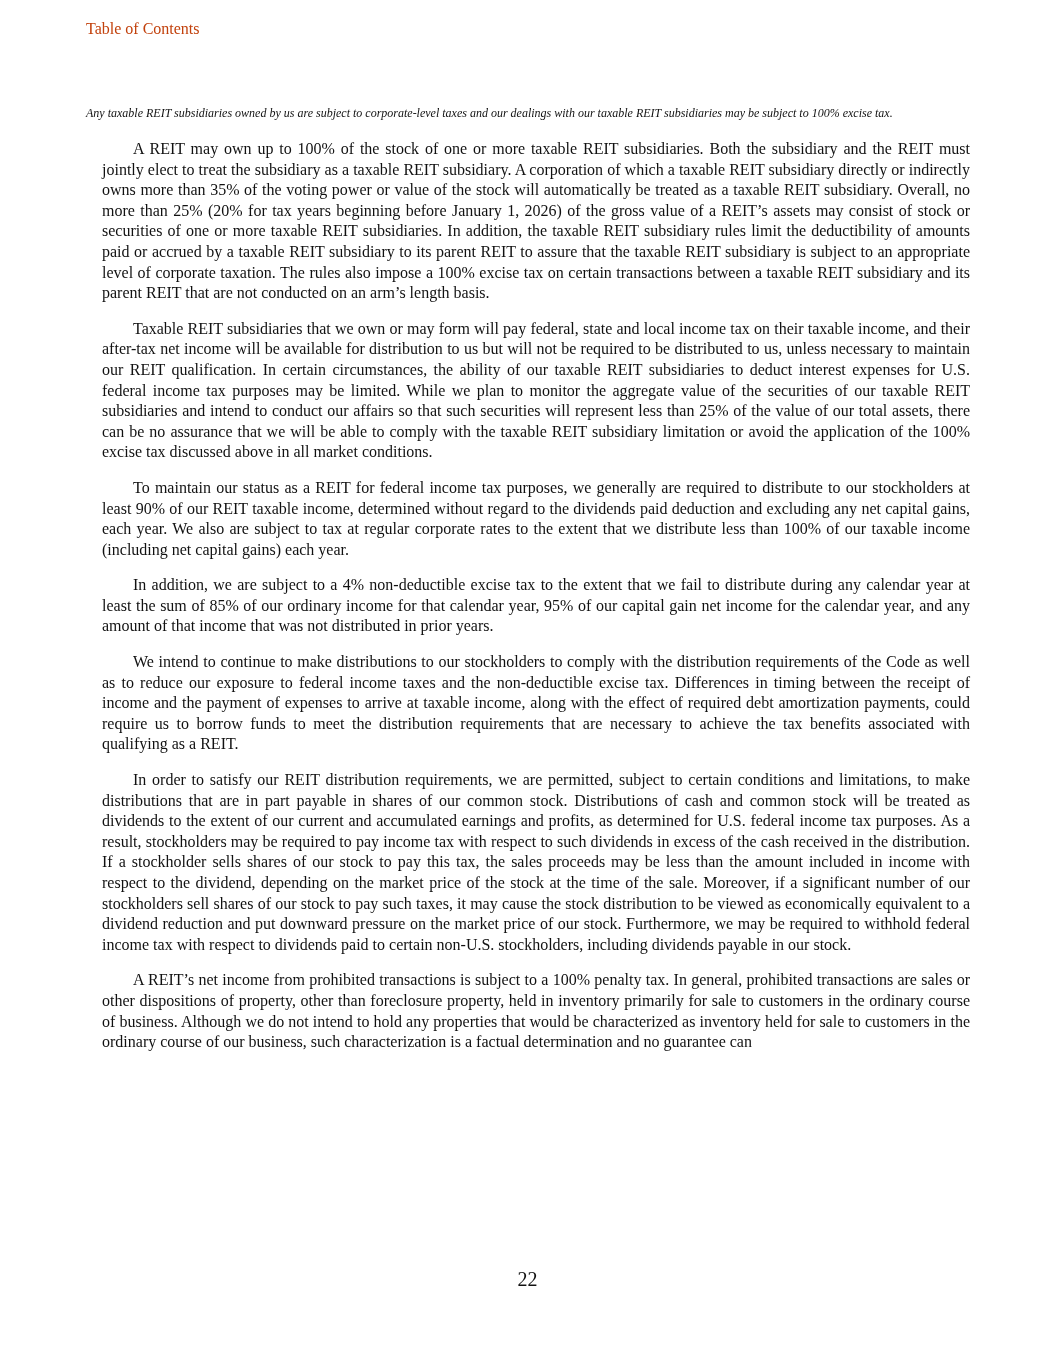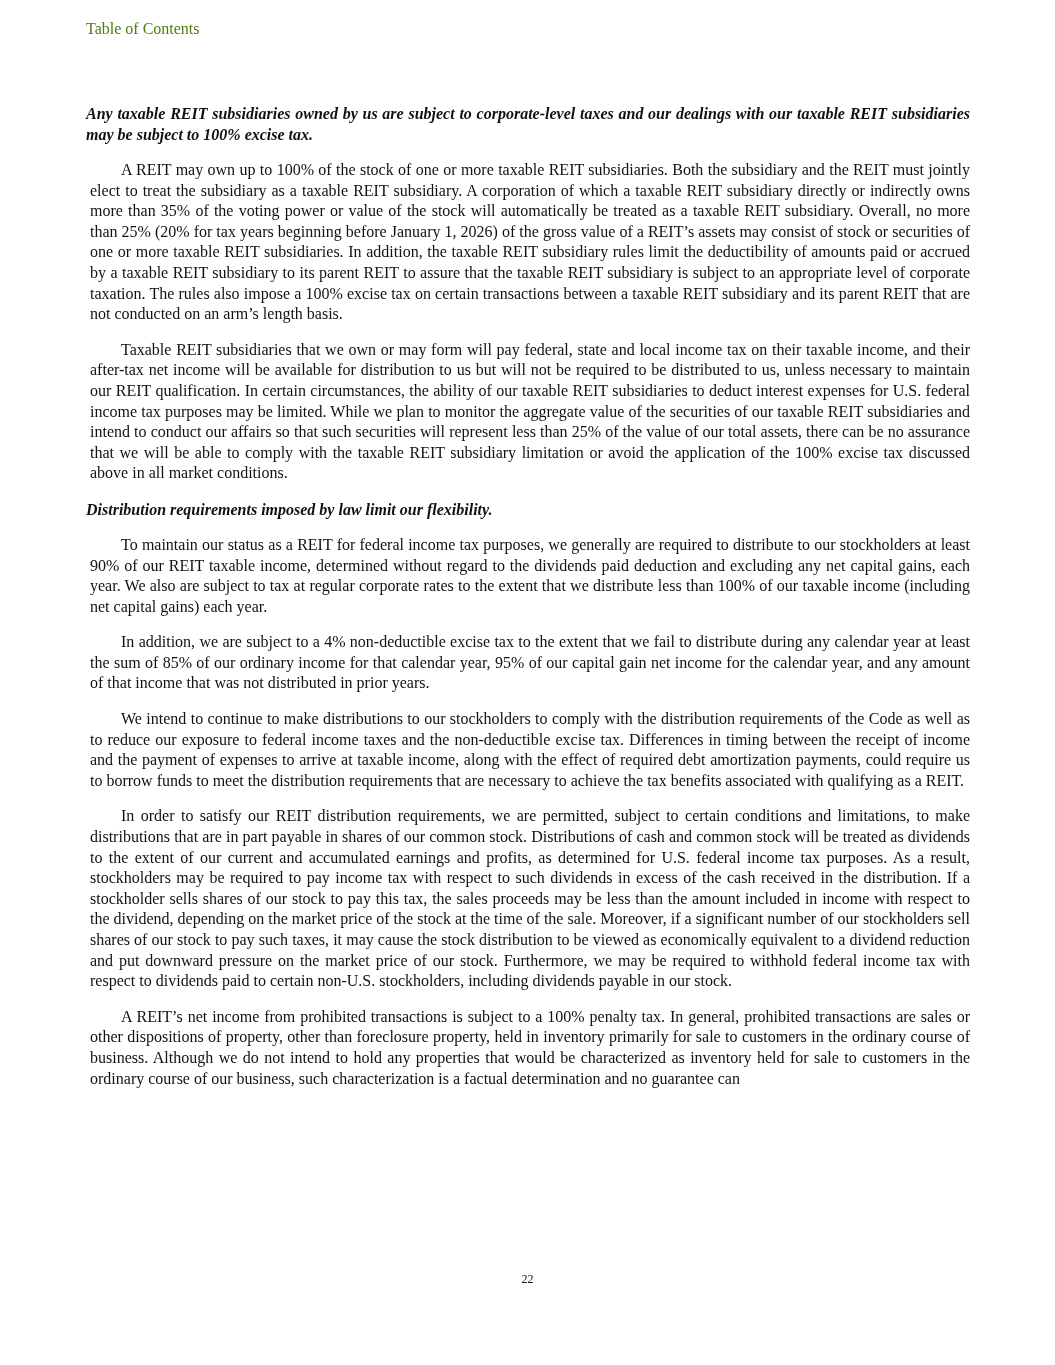--- a/index.html
+++ b/index.html
@@ -14,66 +14,65 @@
       overflow: hidden;
       font-family: "Liberation Serif", serif;
       color: #111111;
     }
     .toc-link {
       position: absolute;
       left: 86px;
       top: 19px;
       font-size: 16px;
       line-height: 20px;
-      color: #4d7c0f;
+      color: #c2410c;
       text-decoration: none;
     }
     .content {
       position: absolute;
       left: 86px;
       top: 103px;
       width: 884px;
     }
     .heading {
-      font-weight: bold;
+      font-weight: normal;
       font-style: italic;
-      font-size: 16px;
+      font-size: 12px;
       line-height: 21px;
       text-align: justify;
       margin: 0 0 15px 0;
     }
     .para {
       font-size: 16px;
       line-height: 20.6px;
       text-align: justify;
       text-indent: 31px;
-      margin: 0 0 15px 4px;
+      margin: 0 0 15px 16px;
     }
     .page-number {
       position: absolute;
       left: 0;
       width: 1055px;
       top: 1269px;
       text-align: center;
-      font-size: 12px;
+      font-size: 20px;
       line-height: 20px;
     }
   </style>
 </head>
 <body>
 
 <a class="toc-link" href="#">Table of Contents</a>
 
 <div class="content">
 
   <p class="heading">Any taxable REIT subsidiaries owned by us are subject to corporate-level taxes and our dealings with our taxable REIT subsidiaries may be subject to 100% excise tax.</p>
   <p class="para">A REIT may own up to 100% of the stock of one or more taxable REIT subsidiaries. Both the subsidiary and the REIT must jointly elect to treat the subsidiary as a taxable REIT subsidiary. A corporation of which a taxable REIT subsidiary directly or indirectly owns more than 35% of the voting power or value of the stock will automatically be treated as a taxable REIT subsidiary. Overall, no more than 25% (20% for tax years beginning before January 1, 2026) of the gross value of a REIT’s assets may consist of stock or securities of one or more taxable REIT subsidiaries. In addition, the taxable REIT subsidiary rules limit the deductibility of amounts paid or accrued by a taxable REIT subsidiary to its parent REIT to assure that the taxable REIT subsidiary is subject to an appropriate level of corporate taxation. The rules also impose a 100% excise tax on certain transactions between a taxable REIT subsidiary and its parent REIT that are not conducted on an arm’s length basis.</p>
   <p class="para">Taxable REIT subsidiaries that we own or may form will pay federal, state and local income tax on their taxable income, and their after-tax net income will be available for distribution to us but will not be required to be distributed to us, unless necessary to maintain our REIT qualification. In certain circumstances, the ability of our taxable REIT subsidiaries to deduct interest expenses for U.S. federal income tax purposes may be limited. While we plan to monitor the aggregate value of the securities of our taxable REIT subsidiaries and intend to conduct our affairs so that such securities will represent less than 25% of the value of our total assets, there can be no assurance that we will be able to comply with the taxable REIT subsidiary limitation or avoid the application of the 100% excise tax discussed above in all market conditions.</p>
 
-  <p class="heading">Distribution requirements imposed by law limit our flexibility.</p>
   <p class="para">To maintain our status as a REIT for federal income tax purposes, we generally are required to distribute to our stockholders at least 90% of our REIT taxable income, determined without regard to the dividends paid deduction and excluding any net capital gains, each year. We also are subject to tax at regular corporate rates to the extent that we distribute less than 100% of our taxable income (including net capital gains) each year.</p>
   <p class="para">In addition, we are subject to a 4% non-deductible excise tax to the extent that we fail to distribute during any calendar year at least the sum of 85% of our ordinary income for that calendar year, 95% of our capital gain net income for the calendar year, and any amount of that income that was not distributed in prior years.</p>
   <p class="para">We intend to continue to make distributions to our stockholders to comply with the distribution requirements of the Code as well as to reduce our exposure to federal income taxes and the non-deductible excise tax. Differences in timing between the receipt of income and the payment of expenses to arrive at taxable income, along with the effect of required debt amortization payments, could require us to borrow funds to meet the distribution requirements that are necessary to achieve the tax benefits associated with qualifying as a REIT.</p>
 
   <p class="para">In order to satisfy our REIT distribution requirements, we are permitted, subject to certain conditions and limitations, to make distributions that are in part payable in shares of our common stock. Distributions of cash and common stock will be treated as dividends to the extent of our current and accumulated earnings and profits, as determined for U.S. federal income tax purposes. As a result, stockholders may be required to pay income tax with respect to such dividends in excess of the cash received in the distribution. If a stockholder sells shares of our stock to pay this tax, the sales proceeds may be less than the amount included in income with respect to the dividend, depending on the market price of the stock at the time of the sale. Moreover, if a significant number of our stockholders sell shares of our stock to pay such taxes, it may cause the stock distribution to be viewed as economically equivalent to a dividend reduction and put downward pressure on the market price of our stock. Furthermore, we may be required to withhold federal income tax with respect to dividends paid to certain non-U.S. stockholders, including dividends payable in our stock.</p>
 
   <p class="para">A REIT’s net income from prohibited transactions is subject to a 100% penalty tax. In general, prohibited transactions are sales or other dispositions of property, other than foreclosure property, held in inventory primarily for sale to customers in the ordinary course of business. Although we do not intend to hold any properties that would be characterized as inventory held for sale to customers in the ordinary course of our business, such characterization is a factual determination and no guarantee can</p>
 
 </div>
 

